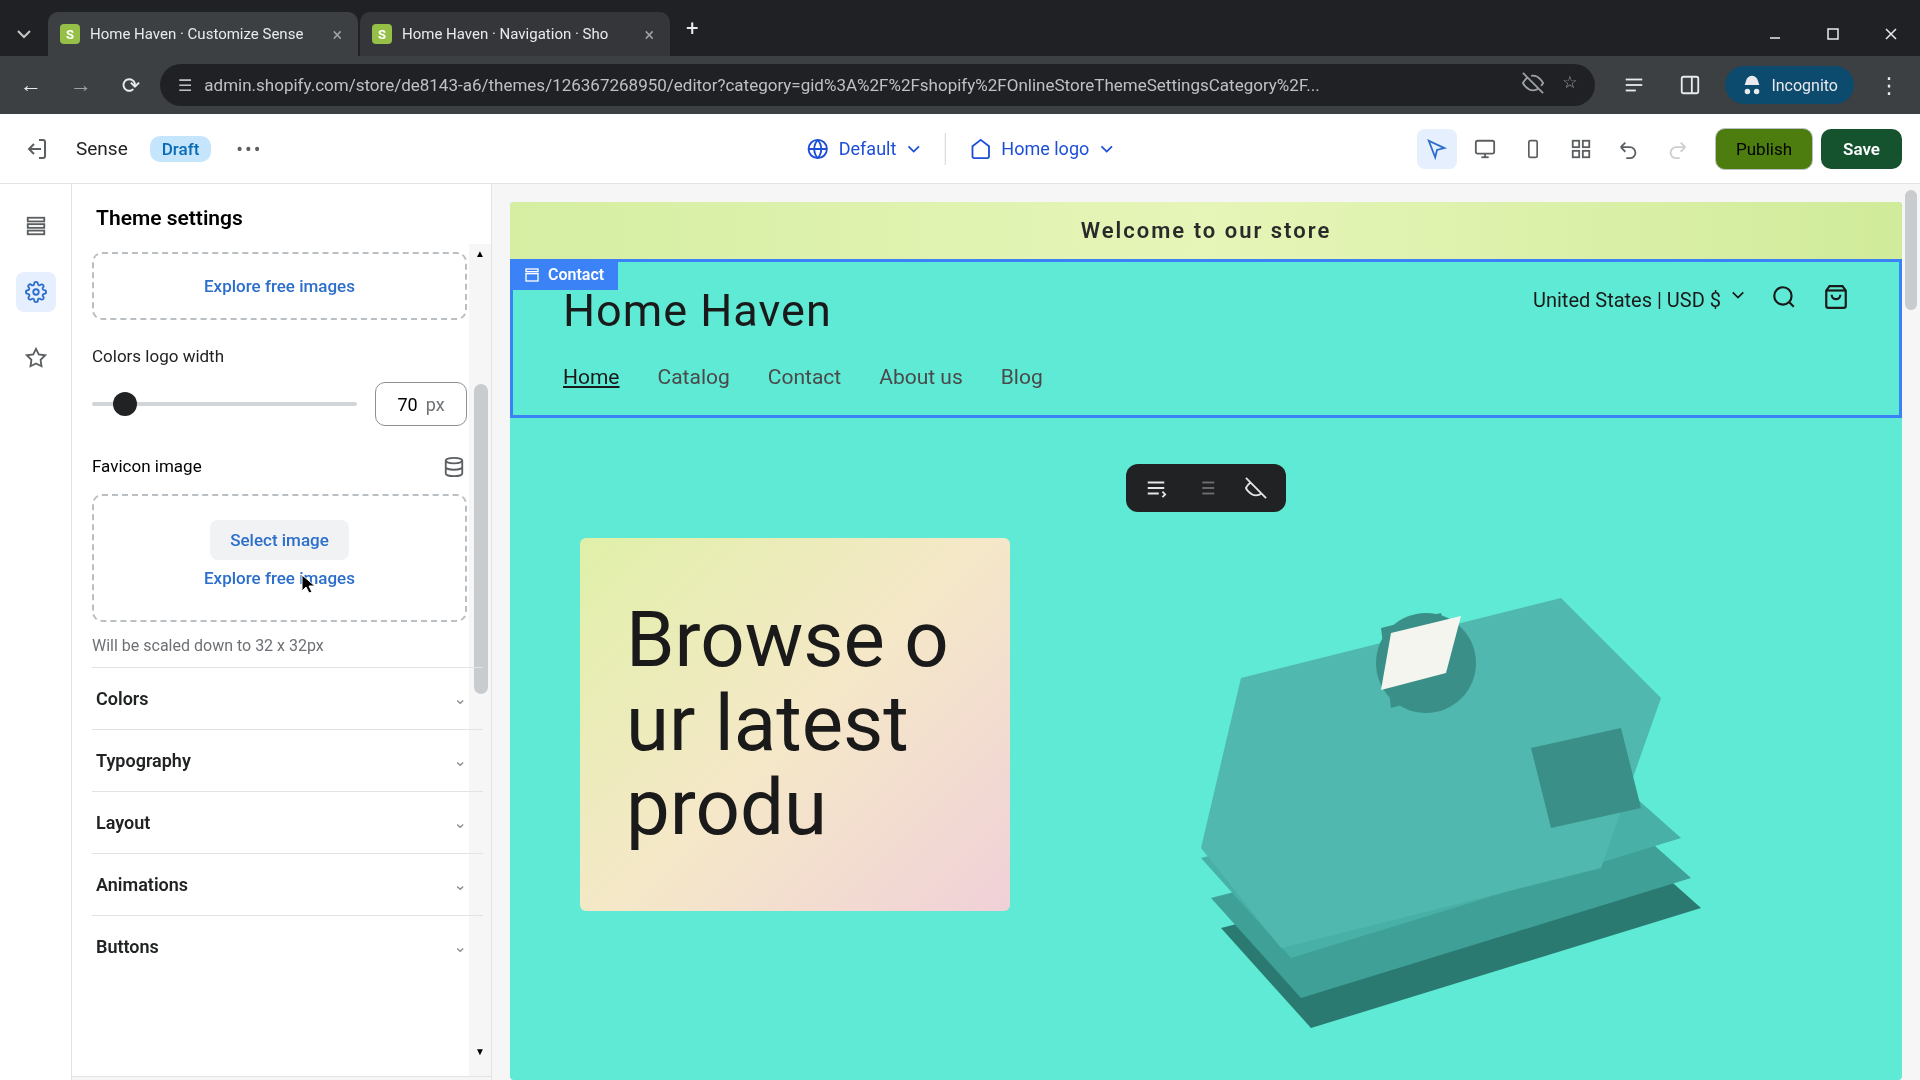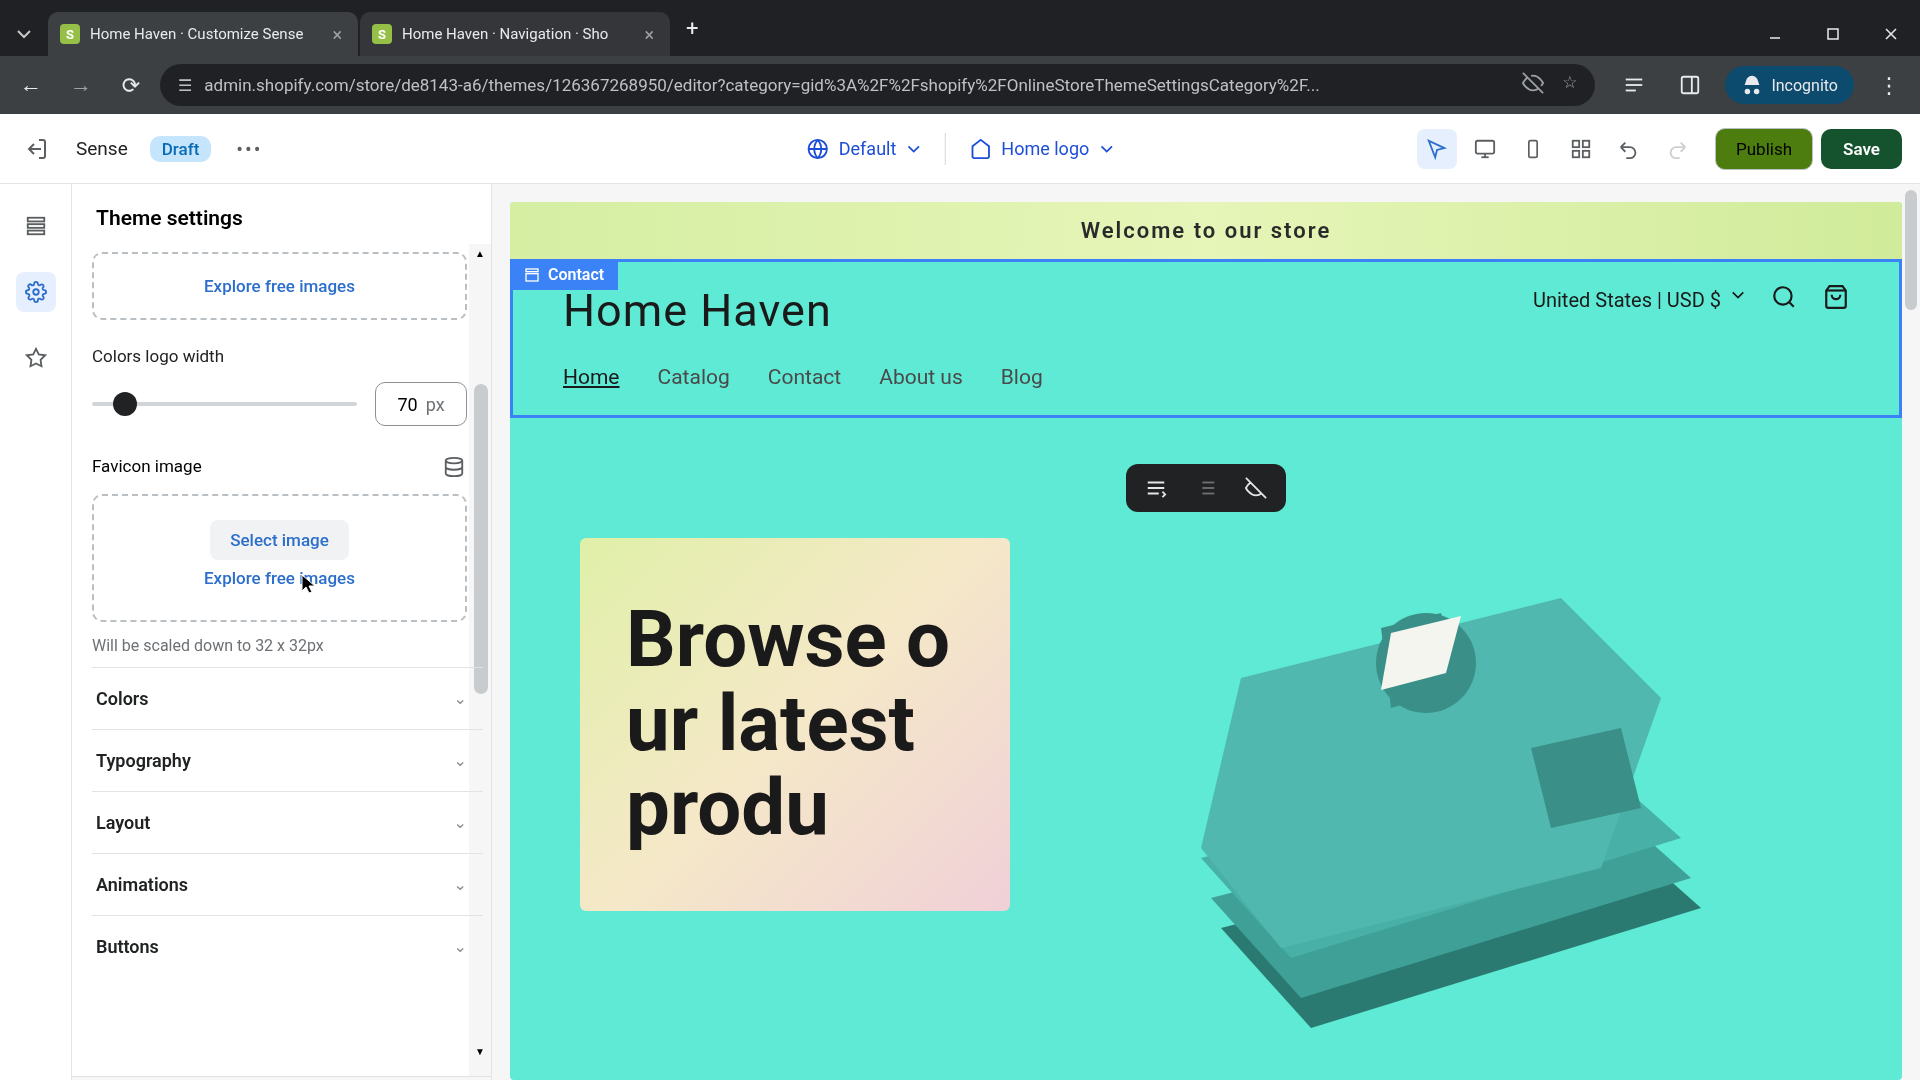--- a/index.html
+++ b/index.html
@@ -84,21 +84,21 @@
 .store-title { font-size:45px; font-weight:400; color:#1a1a1a; letter-spacing:1px; }
 .header-row { display:flex; justify-content:space-between; align-items:flex-start; }
 .header-right { display:flex; align-items:center; gap:26px; color:#1a1a1a; font-size:20px; }
 .nav-links { display:flex; gap:38px; margin-top:28px; font-size:21px; color:#4a4a4a; }
 .nav-links span:first-child { text-decoration:underline; color:#1a1a1a; }
 .floating-ctrl { position:absolute; left:50%; transform:translateX(-50%); top:262px; background:#202223; border-radius:12px; padding:10px 16px; display:flex; gap:22px; }
 .fc-btn { color:#e3e5e7; cursor:pointer; width:28px; height:28px; display:flex; align-items:center; justify-content:center; }
 .fc-btn.dim { opacity:0.4; }
 .hero { display:flex; padding:120px 60px 0 70px; gap:40px; align-items:flex-start; }
 .hero-card { background: linear-gradient(135deg, #e0f0a8, #f5e8c8, #f0d0d8); border-radius:6px; padding:60px 46px; width:430px; }
-.hero-text { font-size:78px; font-weight:700; line-height:1.08; color:#1a1a1a; word-break:break-all; }
+.hero-text { font-size:78px; font-weight:400; line-height:1.08; color:#1a1a1a; word-break:break-all; }
 .hero-img { flex:1; display:flex; justify-content:center; align-items:flex-start; padding-top:30px;}
 
 .cursor { position:absolute; width:24px; height:24px; pointer-events:none; z-index:9999; }
 .preview-scrollbar { position:absolute; right:0; top:0; bottom:0; width:20px; }
 .pv-thumb { position:absolute; right:3px; width:12px; background:#c9cccf; border-radius:6px; }
 </style>
 </head>
 <body>
 
 <div class="browser-chrome">

